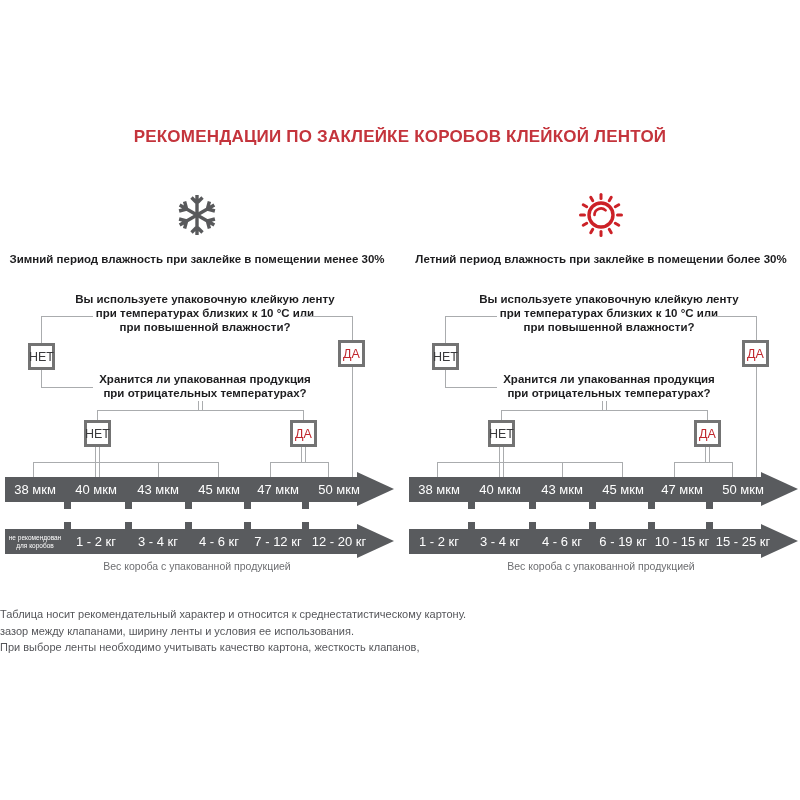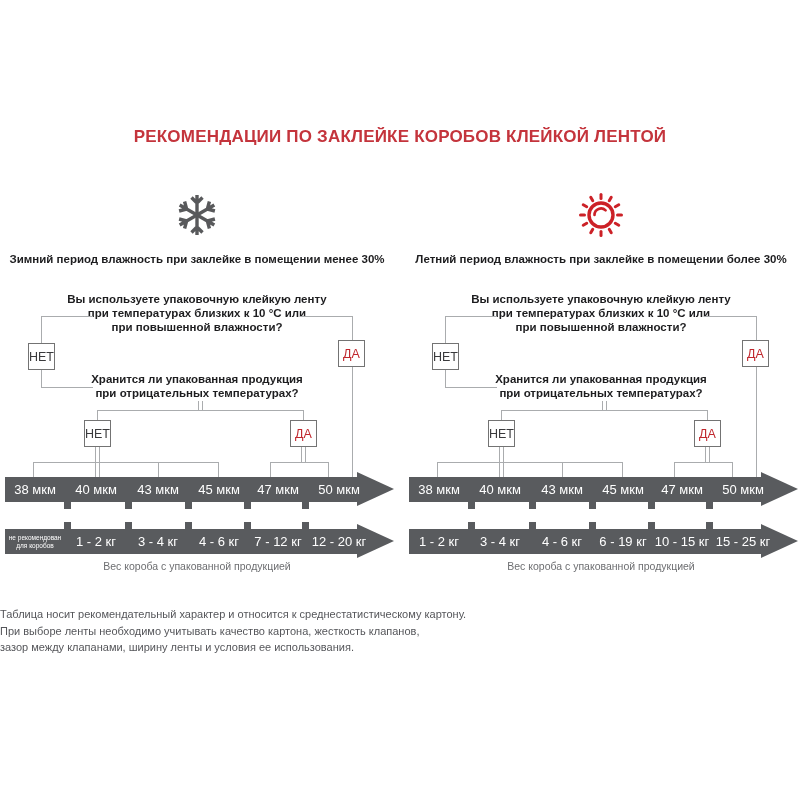--- a/index.html
+++ b/index.html
@@ -7,28 +7,28 @@
         font-family:"Liberation Sans",sans-serif;color:#1d1d1f;}
   .title{position:absolute;top:127px;left:0;width:800px;text-align:center;
          font-size:17px;font-weight:700;color:#c4343c;margin:0;letter-spacing:.2px;}
   .panel{position:absolute;top:185px;width:400px;height:410px;}
   .panel.left{left:0;}
   .panel.right{left:404px;}
   .icon-wrap{position:absolute;top:2px;left:0;width:394px;height:55px;
              display:flex;align-items:center;justify-content:center;}
   .subtitle{position:absolute;top:68px;left:0;width:394px;text-align:center;
             font-size:11.5px;font-weight:700;color:#1d1d1f;}
-  .question{position:absolute;left:0;width:394px;text-align:center;white-space:pre-line;
+  .question{position:absolute;left:8px;width:394px;text-align:center;white-space:pre-line;
             font-size:11.5px;font-weight:700;line-height:14px;color:#1d1d1f;}
   .q1{top:107px;}
   .q2{top:187px;}
   .hline,.vline{position:absolute;background:#aaacae;}
   .hline{height:1px;}
   .vline{width:1px;}
-  .node{position:absolute;width:27px;height:27px;background:#fff;border:1px solid #737373;
+  .node{position:absolute;width:27px;height:27px;background:#fff;border:3px solid #737373;
         box-sizing:border-box;display:flex;align-items:center;justify-content:center;
         font-size:12.5px;color:#3a3a3c;}
   .node.yes{color:#c0272d;}
   .abar{position:absolute;left:5px;width:353px;height:25px;background:#595b5e;}
   .ahead{position:absolute;left:357px;width:0;height:0;
          border-top:17px solid transparent;border-bottom:17px solid transparent;
          border-left:37px solid #595b5e;}
   .alabel{position:absolute;transform:translateX(-50%);line-height:25px;
           font-size:13px;color:#fff;white-space:nowrap;}
   .alabel.small{font-size:6.5px;line-height:7.5px;white-space:pre-line;text-align:center;
@@ -224,17 +224,17 @@
     <span class="alabel" style="left:158px;top:344px">4 - 6 кг</span>
     <span class="alabel" style="left:219px;top:344px">6 - 19 кг</span>
     <span class="alabel" style="left:278px;top:344px">10 - 15 кг</span>
     <span class="alabel" style="left:339px;top:344px">15 - 25 кг</span>
 
     <div class="caption">Вес короба с упакованной продукцией</div>
   </section>
 
   <div class="footer">
     <div>Таблица носит рекомендательный характер и относится к среднестатистическому картону.</div>
+    <div>зазор между клапанами, ширину ленты и условия ее использования.</div>
     <div>При выборе ленты необходимо учитывать качество картона, жесткость клапанов,</div>
-    <div>зазор между клапанами, ширину ленты и условия ее использования.</div>
   </div>
 
 </div>
 
 </body></html>

